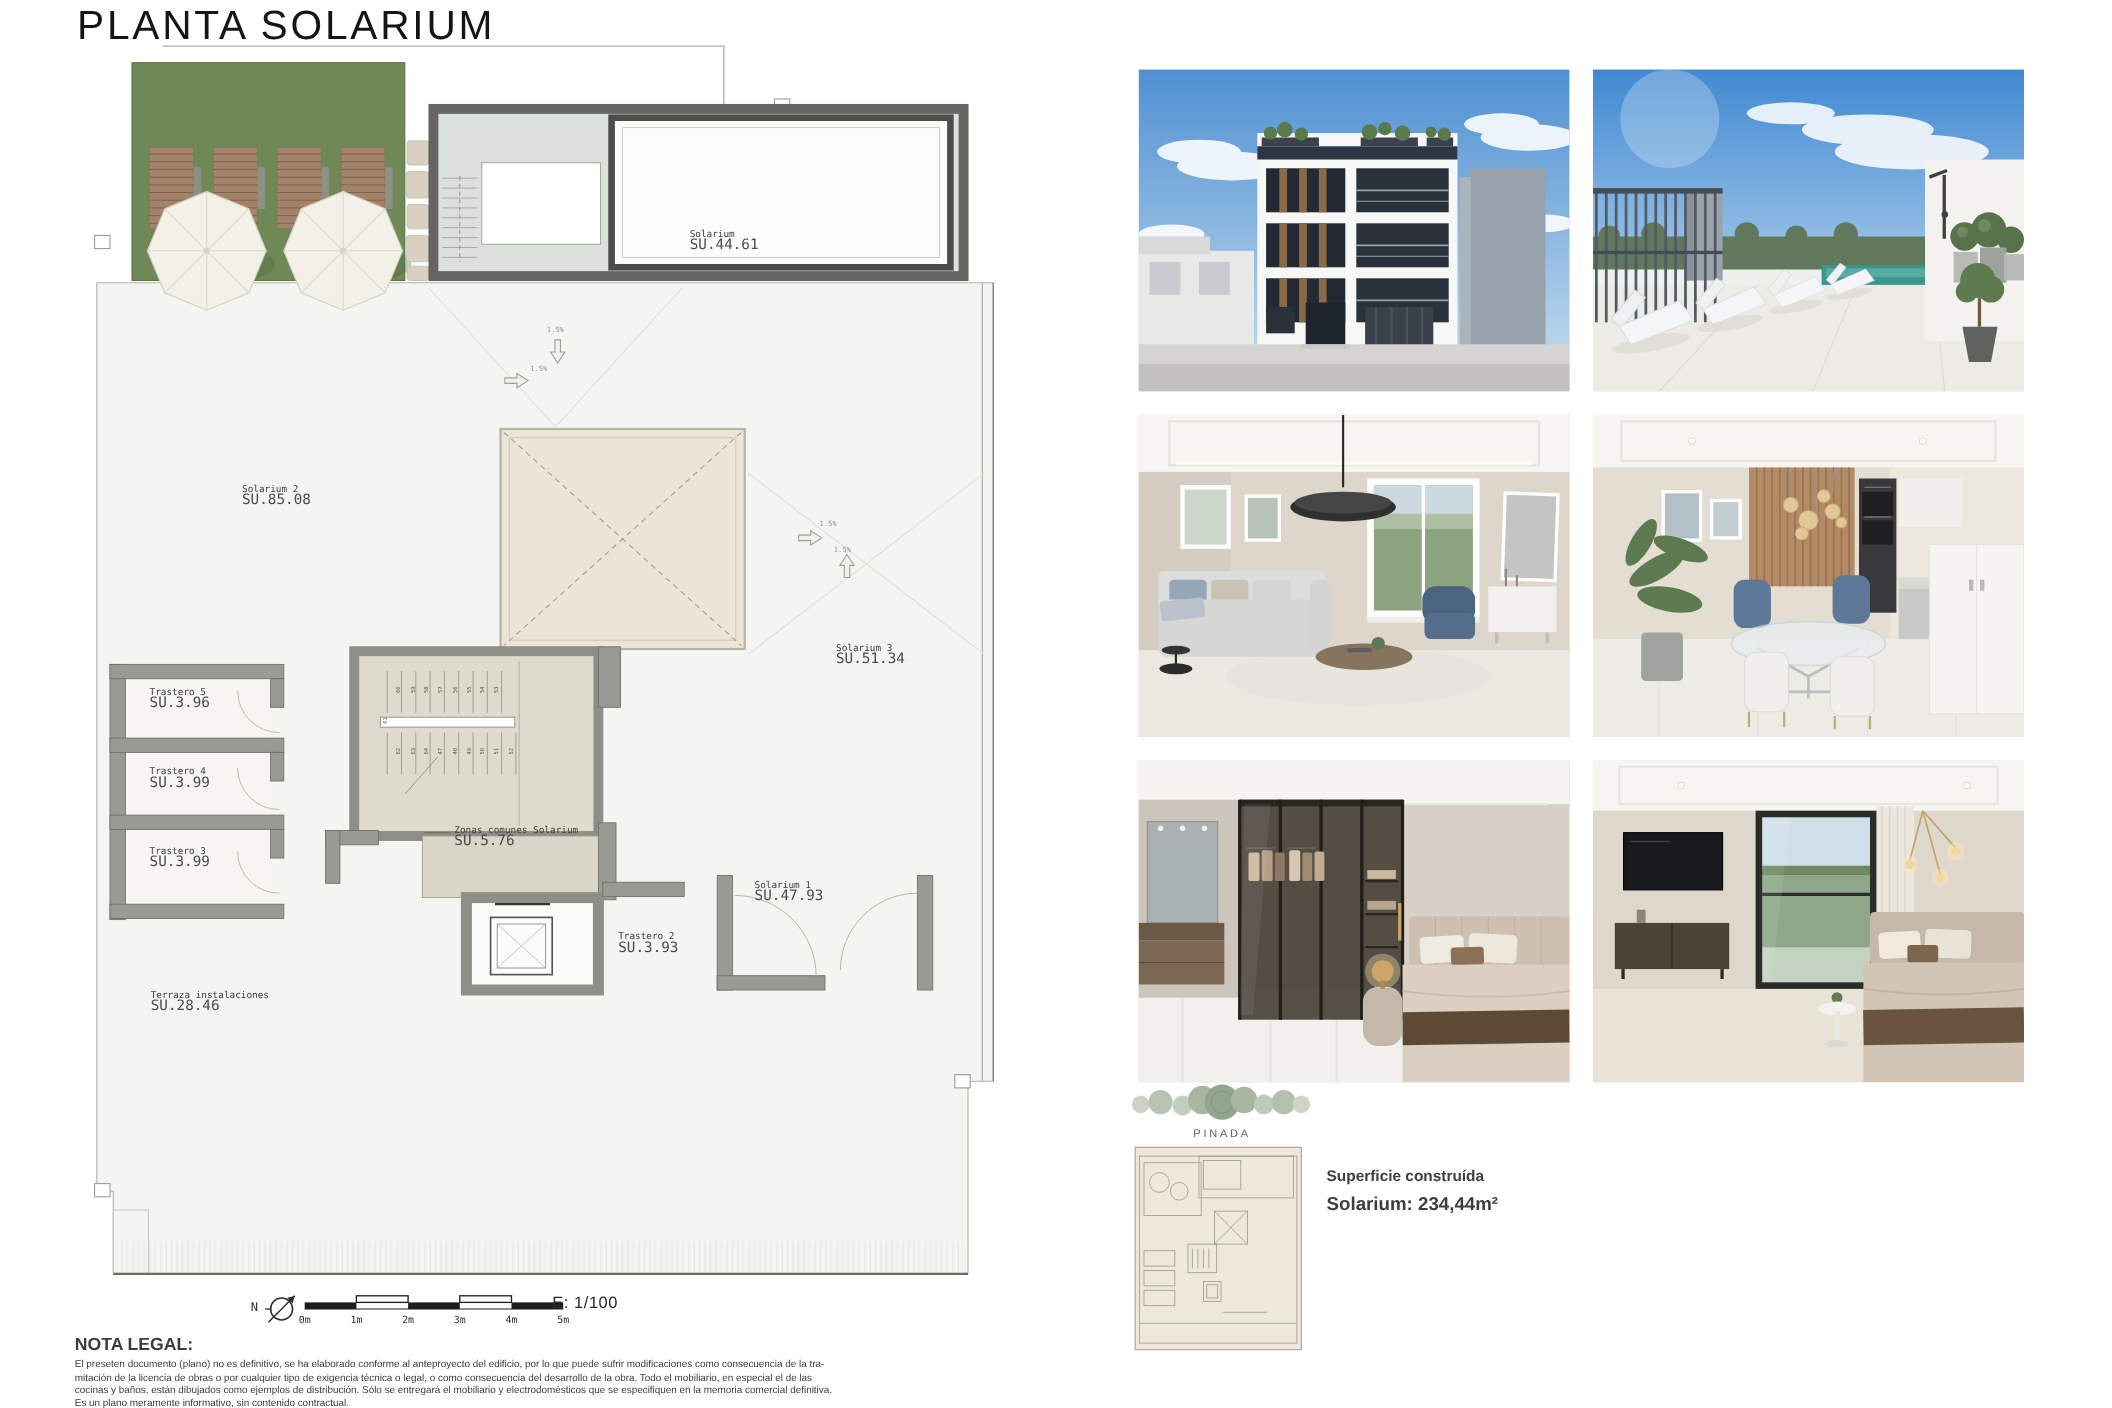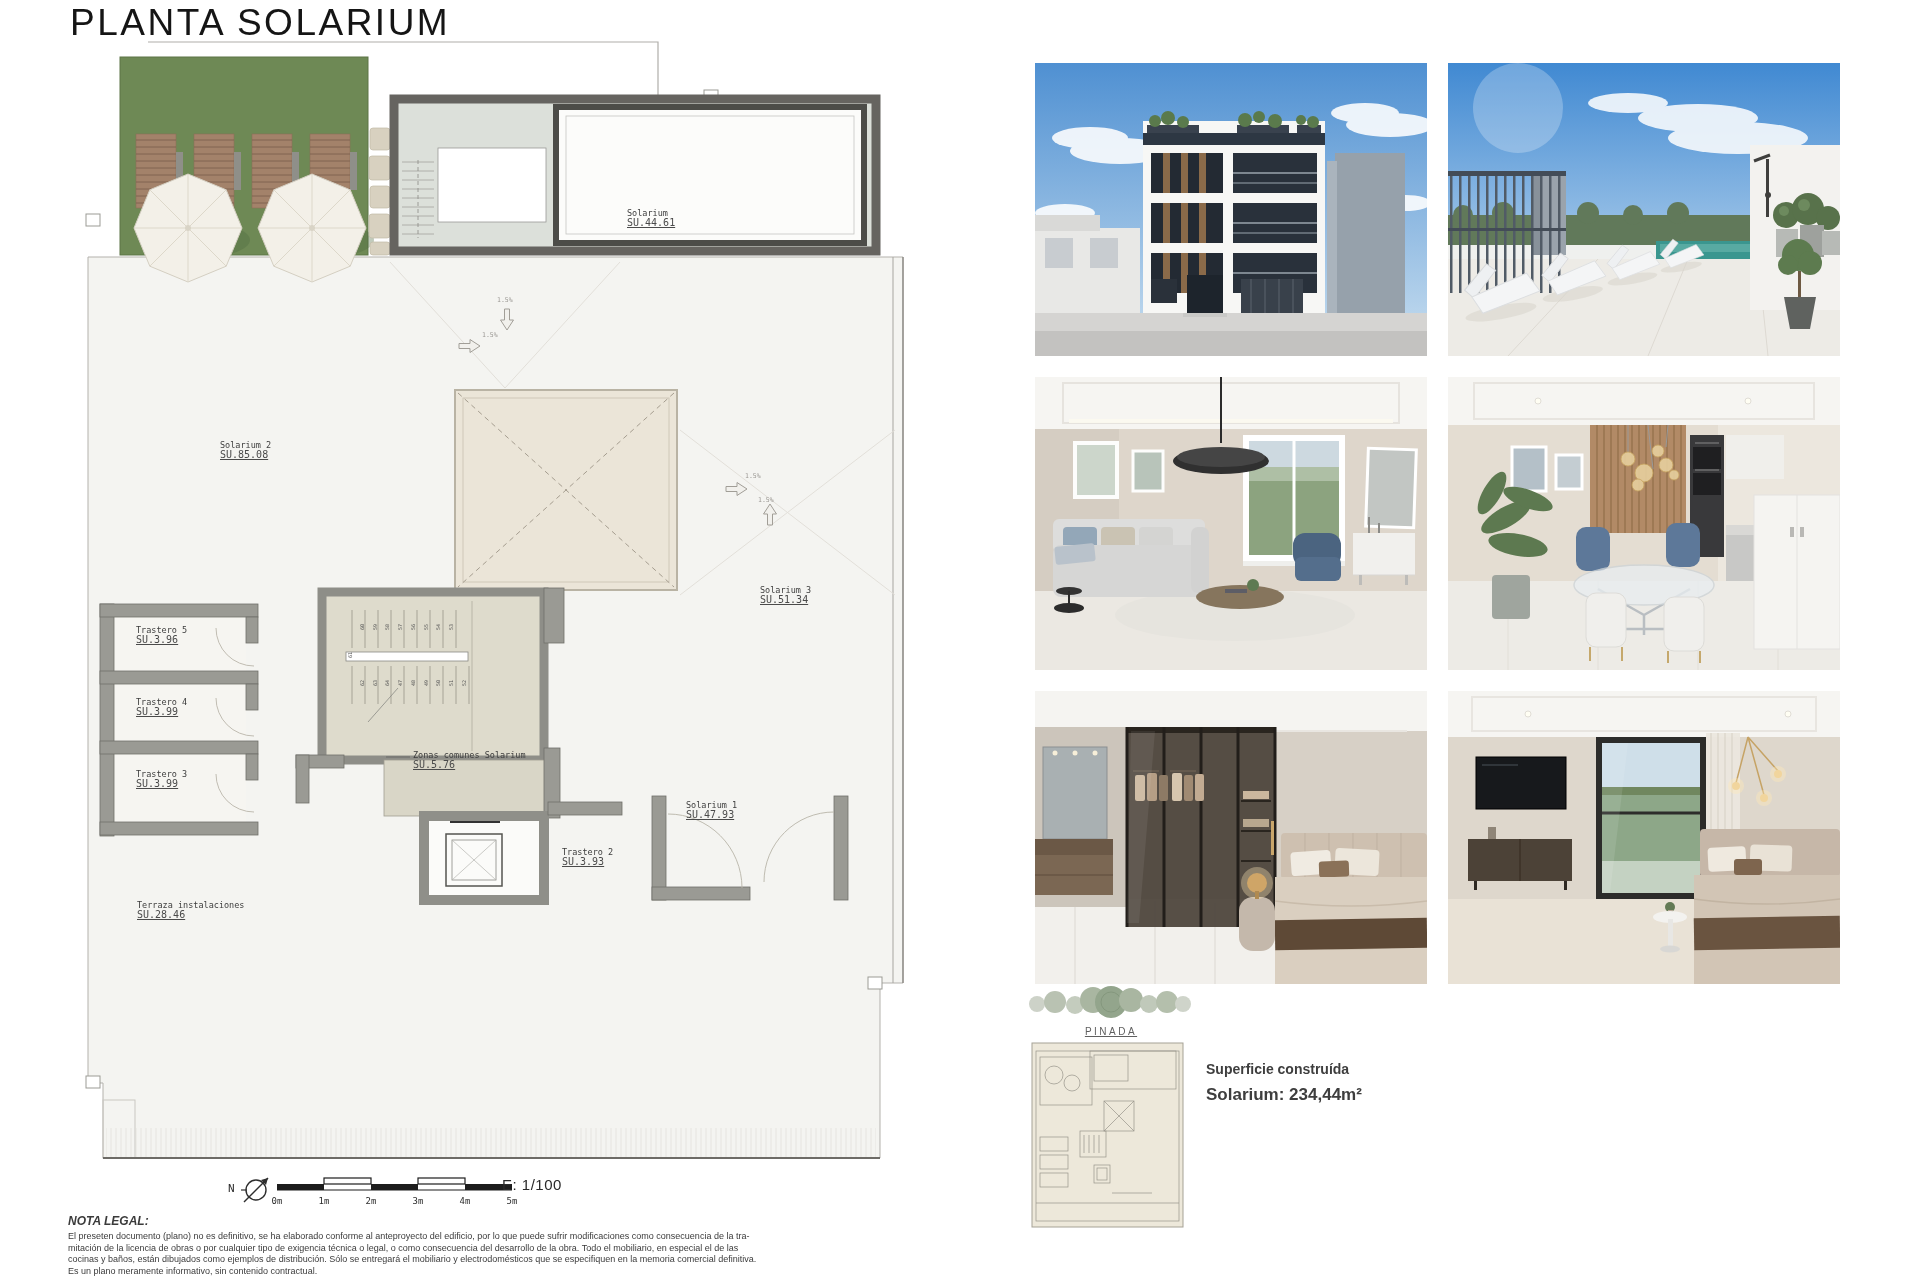--- a/index.html
+++ b/index.html
@@ -3,29 +3,29 @@
 <meta charset="utf-8">
 <style>
   html,body{margin:0;padding:0;background:#ffffff;}
   body{width:1920px;height:1280px;position:relative;overflow:hidden;font-family:"Liberation Sans",sans-serif;}
   .abs{position:absolute;}
   #page-title{left:70px;top:2px;font-size:37px;letter-spacing:2.5px;color:#151515;font-weight:400;}
   svg{display:block;}
   #plan-svg{left:0;top:0;}
   .plan-label{position:absolute;font-family:"DejaVu Sans Mono",monospace;color:#3c3c3c;line-height:10px;white-space:nowrap;}
   .plan-label .nm{display:block;font-size:8.5px;}
-  .plan-label .ar{display:block;font-size:10px;color:#4a4a4a;text-decoration:underline;}
+  .plan-label .ar{display:block;font-size:13px;color:#4a4a4a;}
   .tick{position:absolute;transform:translateX(-50%);font-family:"DejaVu Sans Mono",monospace;font-size:9px;color:#2d2d2d;}
   #north-label{left:228px;top:1182px;font-size:11px;color:#2d2d2d;font-family:"DejaVu Sans Mono",monospace;}
   #scale-ratio{left:502px;top:1176px;font-size:15px;color:#2a2a2a;letter-spacing:.5px;}
   #legal{left:68px;top:1214px;width:700px;color:#3b3b3b;}
-  #legal .hd{font-size:12px;font-weight:bold;margin-bottom:3px;font-style:italic;}
+  #legal .hd{font-size:16px;font-weight:bold;margin-bottom:3px;}
   #legal .ln{font-size:9px;line-height:11.6px;}
   .photo{position:absolute;width:392px;height:293px;overflow:hidden;background:#eee;}
-  #brand-name{left:1031px;top:1026px;width:160px;text-align:center;font-size:10px;letter-spacing:2.5px;color:#5f5f5f;text-decoration:underline;}
+  #brand-name{left:1031px;top:1026px;width:160px;text-align:center;font-size:10px;letter-spacing:2.5px;color:#5f5f5f;}
   #summary{left:1206px;top:1056px;color:#3e3e3e;font-weight:bold;}
   #summary .s1{font-size:14px;line-height:26px;}
   #summary .s2{font-size:17px;line-height:26px;}
   .stn{font-family:"DejaVu Sans Mono",monospace;}
 </style>
 </head>
 <body>
 
 <div class="abs" id="page-title">PLANTA SOLARIUM</div>
 

